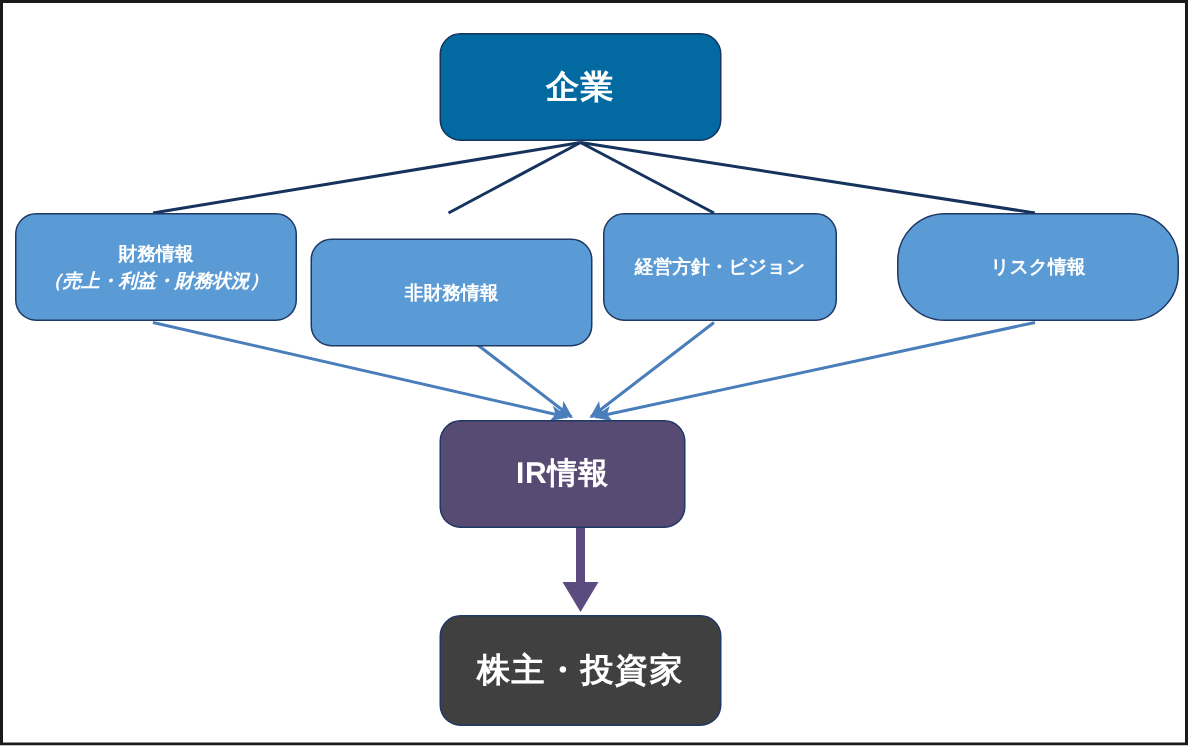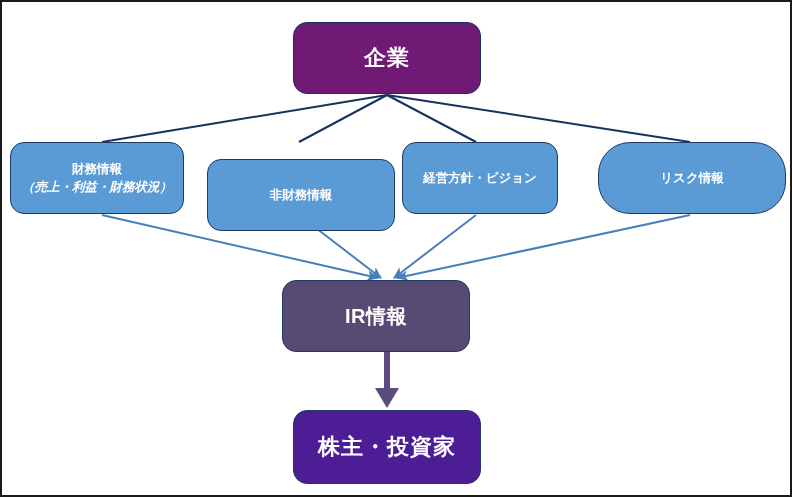--- a/index.html
+++ b/index.html
@@ -34,21 +34,21 @@
     align-items: center;
     justify-content: center;
     box-sizing: border-box;
     border-radius: 14px;
     text-align: center;
     color: #ffffff;
     line-height: 1.45;
     z-index: 3;
   }
   .node-corp {
-    background: #701a75;
+    background: #0369a1;
     border: 1.6px solid #16335e;
     font-size: 22px;
     font-weight: bold;
     letter-spacing: 1px;
   }
   .node-info {
     background: #5b9bd5;
     border: 1.6px solid #1f3864;
     font-size: 12.5px;
     font-weight: bold;
@@ -59,21 +59,21 @@
     font-style: italic;
   }
   .node-ir {
     background: #584b73;
     border: 1.6px solid #1f3864;
     font-size: 20px;
     font-weight: bold;
     letter-spacing: 0.5px;
   }
   .node-shareholder {
-    background: #4c1d95;
+    background: #404040;
     border: 1.6px solid #1f3864;
     font-size: 22px;
     font-weight: bold;
     letter-spacing: 1px;
   }
 </style>
 </head>
 <body>
 
 <div id="canvas">
@@ -102,38 +102,38 @@
     <g>
       <line x1="385" y1="350" x2="385" y2="392" stroke="#5B4B7E" stroke-width="6"></line>
       <path d="M373,386 L397,386 L385,406 Z" fill="#5B4B7E"></path>
     </g>
   </svg>
 
   <div class="node node-corp" style="left:291px; top:20px; width:188px; height:72px;">
     <span>企業</span>
   </div>
 
-  <div class="node node-info" style="left:8px; top:140px; width:174px; height:72px;">
+  <div class="node node-info" style="left:8px; top:140px; width:188px; height:72px;">
     <span>財務情報</span>
     <span class="line2">（売上・利益・財務状況）</span>
   </div>
 
   <div class="node node-info" style="left:205px; top:140px; width:188px; height:72px;margin-top:17px;">
     <span>非財務情報</span>
   </div>
 
   <div class="node node-info" style="left:400px; top:140px; width:156px; height:72px;">
     <span>経営方針・ビジョン</span>
   </div>
 
   <div class="node node-info" style="left:596px; top:140px; width:188px; height:72px;border-radius:32px;">
     <span>リスク情報</span>
   </div>
 
-  <div class="node node-ir" style="left:280px; top:278px; width:188px; height:72px;">
+  <div class="node node-ir" style="left:291px; top:278px; width:164px; height:72px;">
     <span>IR情報</span>
   </div>
 
   <div class="node node-shareholder" style="left:291px; top:408px; width:188px; height:74px;">
     <span>株主・投資家</span>
   </div>
 
 </div>
 
 </body></html>

